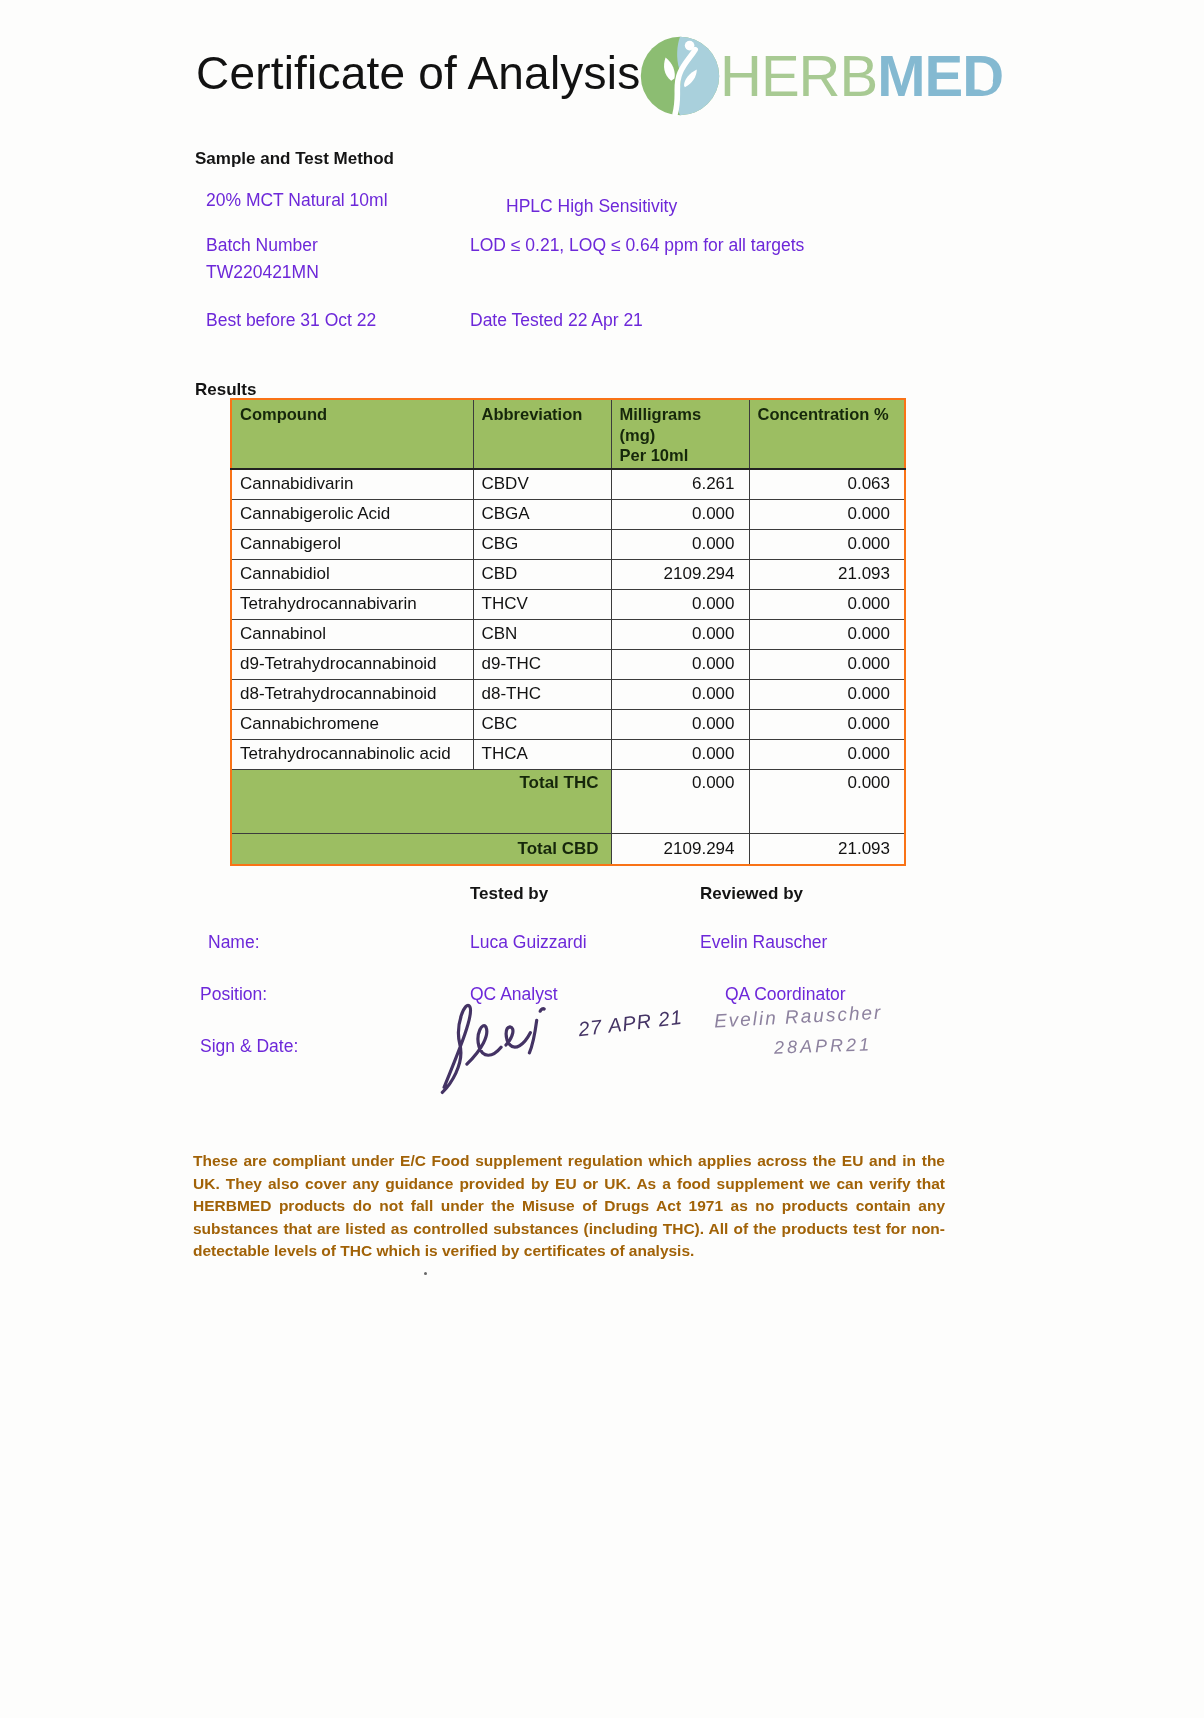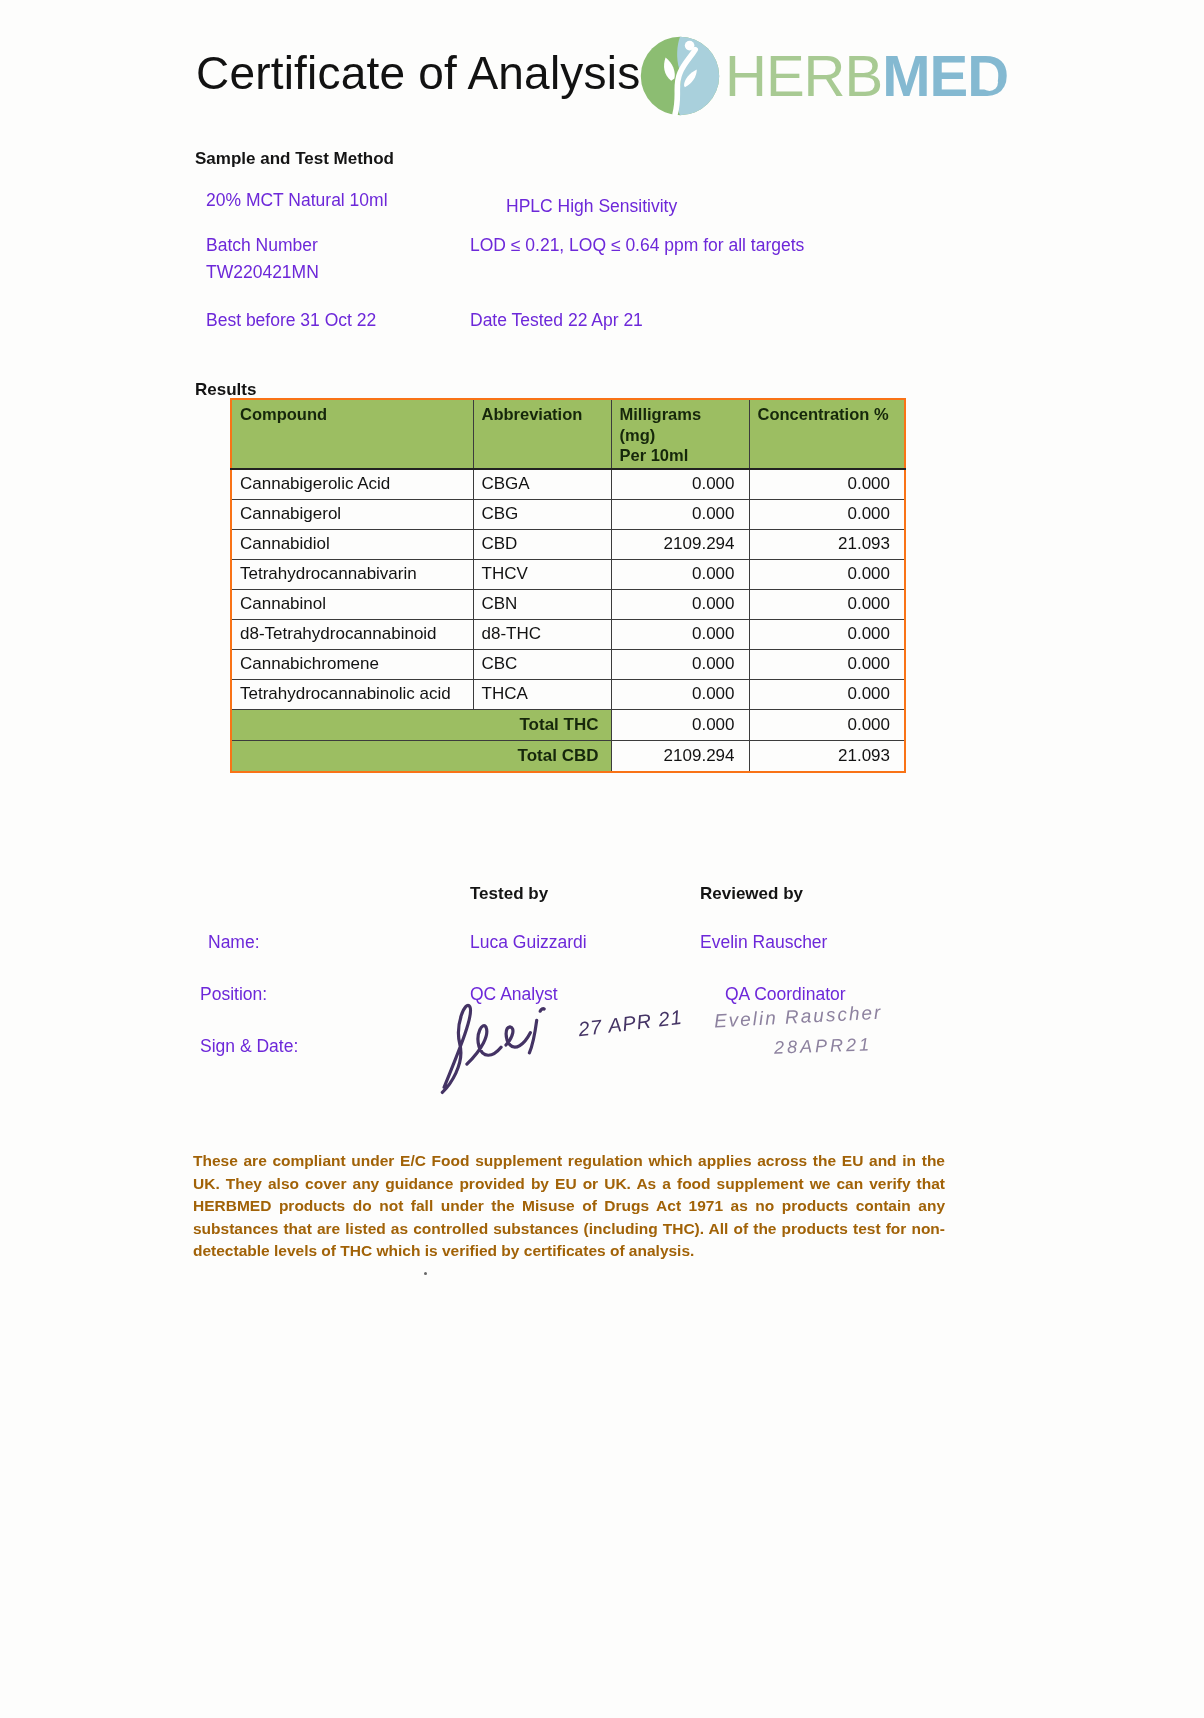--- a/index.html
+++ b/index.html
@@ -7,21 +7,21 @@
     position:relative; width:1204px; height:1718px;
     background:#fdfdfc; overflow:hidden;
     font-family:"Liberation Sans", sans-serif; color:#1a1a1a;
   }
   .abs { position:absolute; }
 
   
   .doc-title { left:196px; top:46px; font-size:46px; font-weight:400; color:#121212; letter-spacing:0.2px; }
   .logo { left:640px; top:34px; display:flex; align-items:center; height:84px; }
   .logo-circle { width:80px; height:80px; flex:0 0 auto; }
-  .logo-wordmark { display:flex; align-items:center; margin-left:5px; font-size:58px; letter-spacing:-1px; line-height:1; }
+  .logo-wordmark { display:flex; align-items:center; font-size:58px; letter-spacing:-1px; line-height:1; }
   .logo-herb { color:var(--logo-green); font-weight:400; }
   .logo-med { color:var(--logo-blue); font-weight:700; position:relative; }
   .logo-droplet {
     position:absolute; right:10px; top:27px; width:17px; height:17px;
     background:#fdfdfc; border-radius:0 50% 50% 50%; transform:rotate(45deg);
   }
 
   
   .h-bold { font-weight:700; font-size:17px; color:#141414; }
   .info { font-size:17.5px; color:#6d28d9; }
@@ -101,20 +101,26 @@
     <thead>
       <tr>
         <th>Compound</th>
         <th>Abbreviation</th>
         <th><span>Milligrams (mg)</span><br><span>Per 10ml</span></th>
         <th>Concentration %</th>
       </tr>
     </thead>
     <tbody>
         <tr>
+          <td>Cannabidivarin</td>
+          <td>CBDV</td>
+          <td class="cell-num">6.261</td>
+          <td class="cell-num">0.063</td>
+        </tr>
+        <tr>
           <td>Cannabigerolic Acid</td>
           <td>CBGA</td>
           <td class="cell-num">0.000</td>
           <td class="cell-num">0.000</td>
         </tr>
         <tr>
           <td>Cannabigerol</td>
           <td>CBG</td>
           <td class="cell-num">0.000</td>
           <td class="cell-num">0.000</td>
@@ -127,20 +133,26 @@
         </tr>
         <tr>
           <td>Tetrahydrocannabivarin</td>
           <td>THCV</td>
           <td class="cell-num">0.000</td>
           <td class="cell-num">0.000</td>
         </tr>
         <tr>
           <td>Cannabinol</td>
           <td>CBN</td>
+          <td class="cell-num">0.000</td>
+          <td class="cell-num">0.000</td>
+        </tr>
+        <tr>
+          <td>d9-Tetrahydrocannabinoid</td>
+          <td>d9-THC</td>
           <td class="cell-num">0.000</td>
           <td class="cell-num">0.000</td>
         </tr>
         <tr>
           <td>d8-Tetrahydrocannabinoid</td>
           <td>d8-THC</td>
           <td class="cell-num">0.000</td>
           <td class="cell-num">0.000</td>
         </tr>
         <tr>

